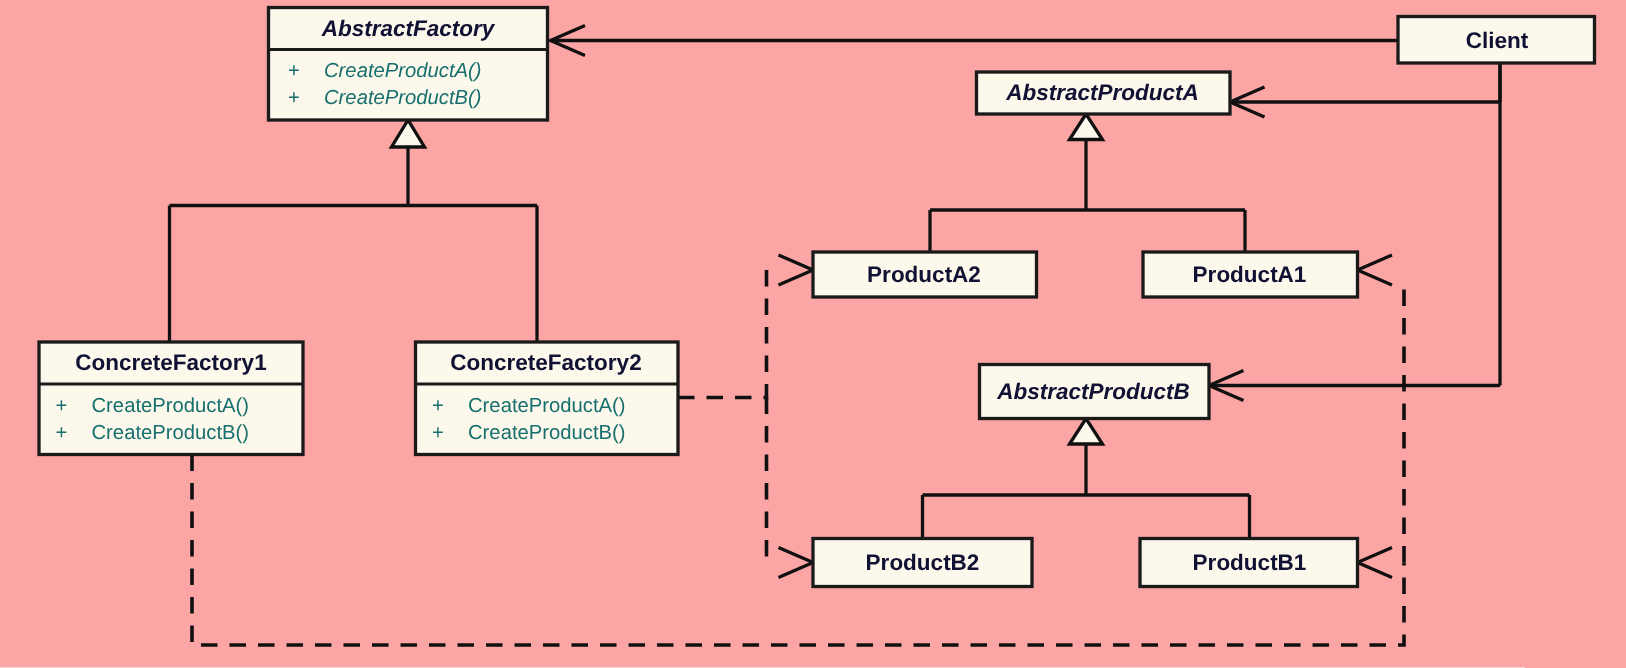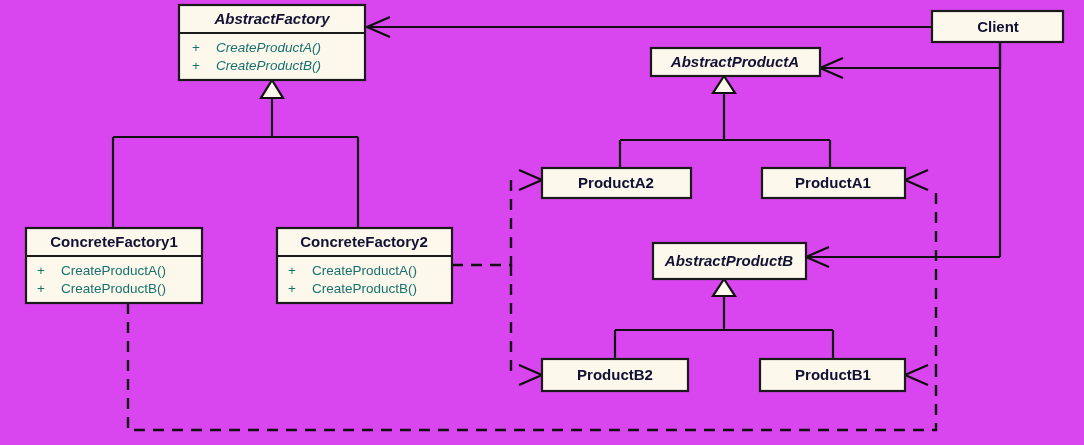--- a/index.html
+++ b/index.html
@@ -10,21 +10,21 @@
   body {
     width: 1084px;
     height: 445px;
     overflow: hidden;
     font-family: "Liberation Sans", sans-serif;
   }
   #diagram-root {
     position: relative;
     width: 1084px;
     height: 445px;
-    background: #d946ef;
+    background: #fca5a5;
   }
   svg.uml-canvas {
     position: absolute;
     top: 0;
     left: 0;
     width: 1084px;
     height: 445px;
     display: block;
   }
   .cls-box {

